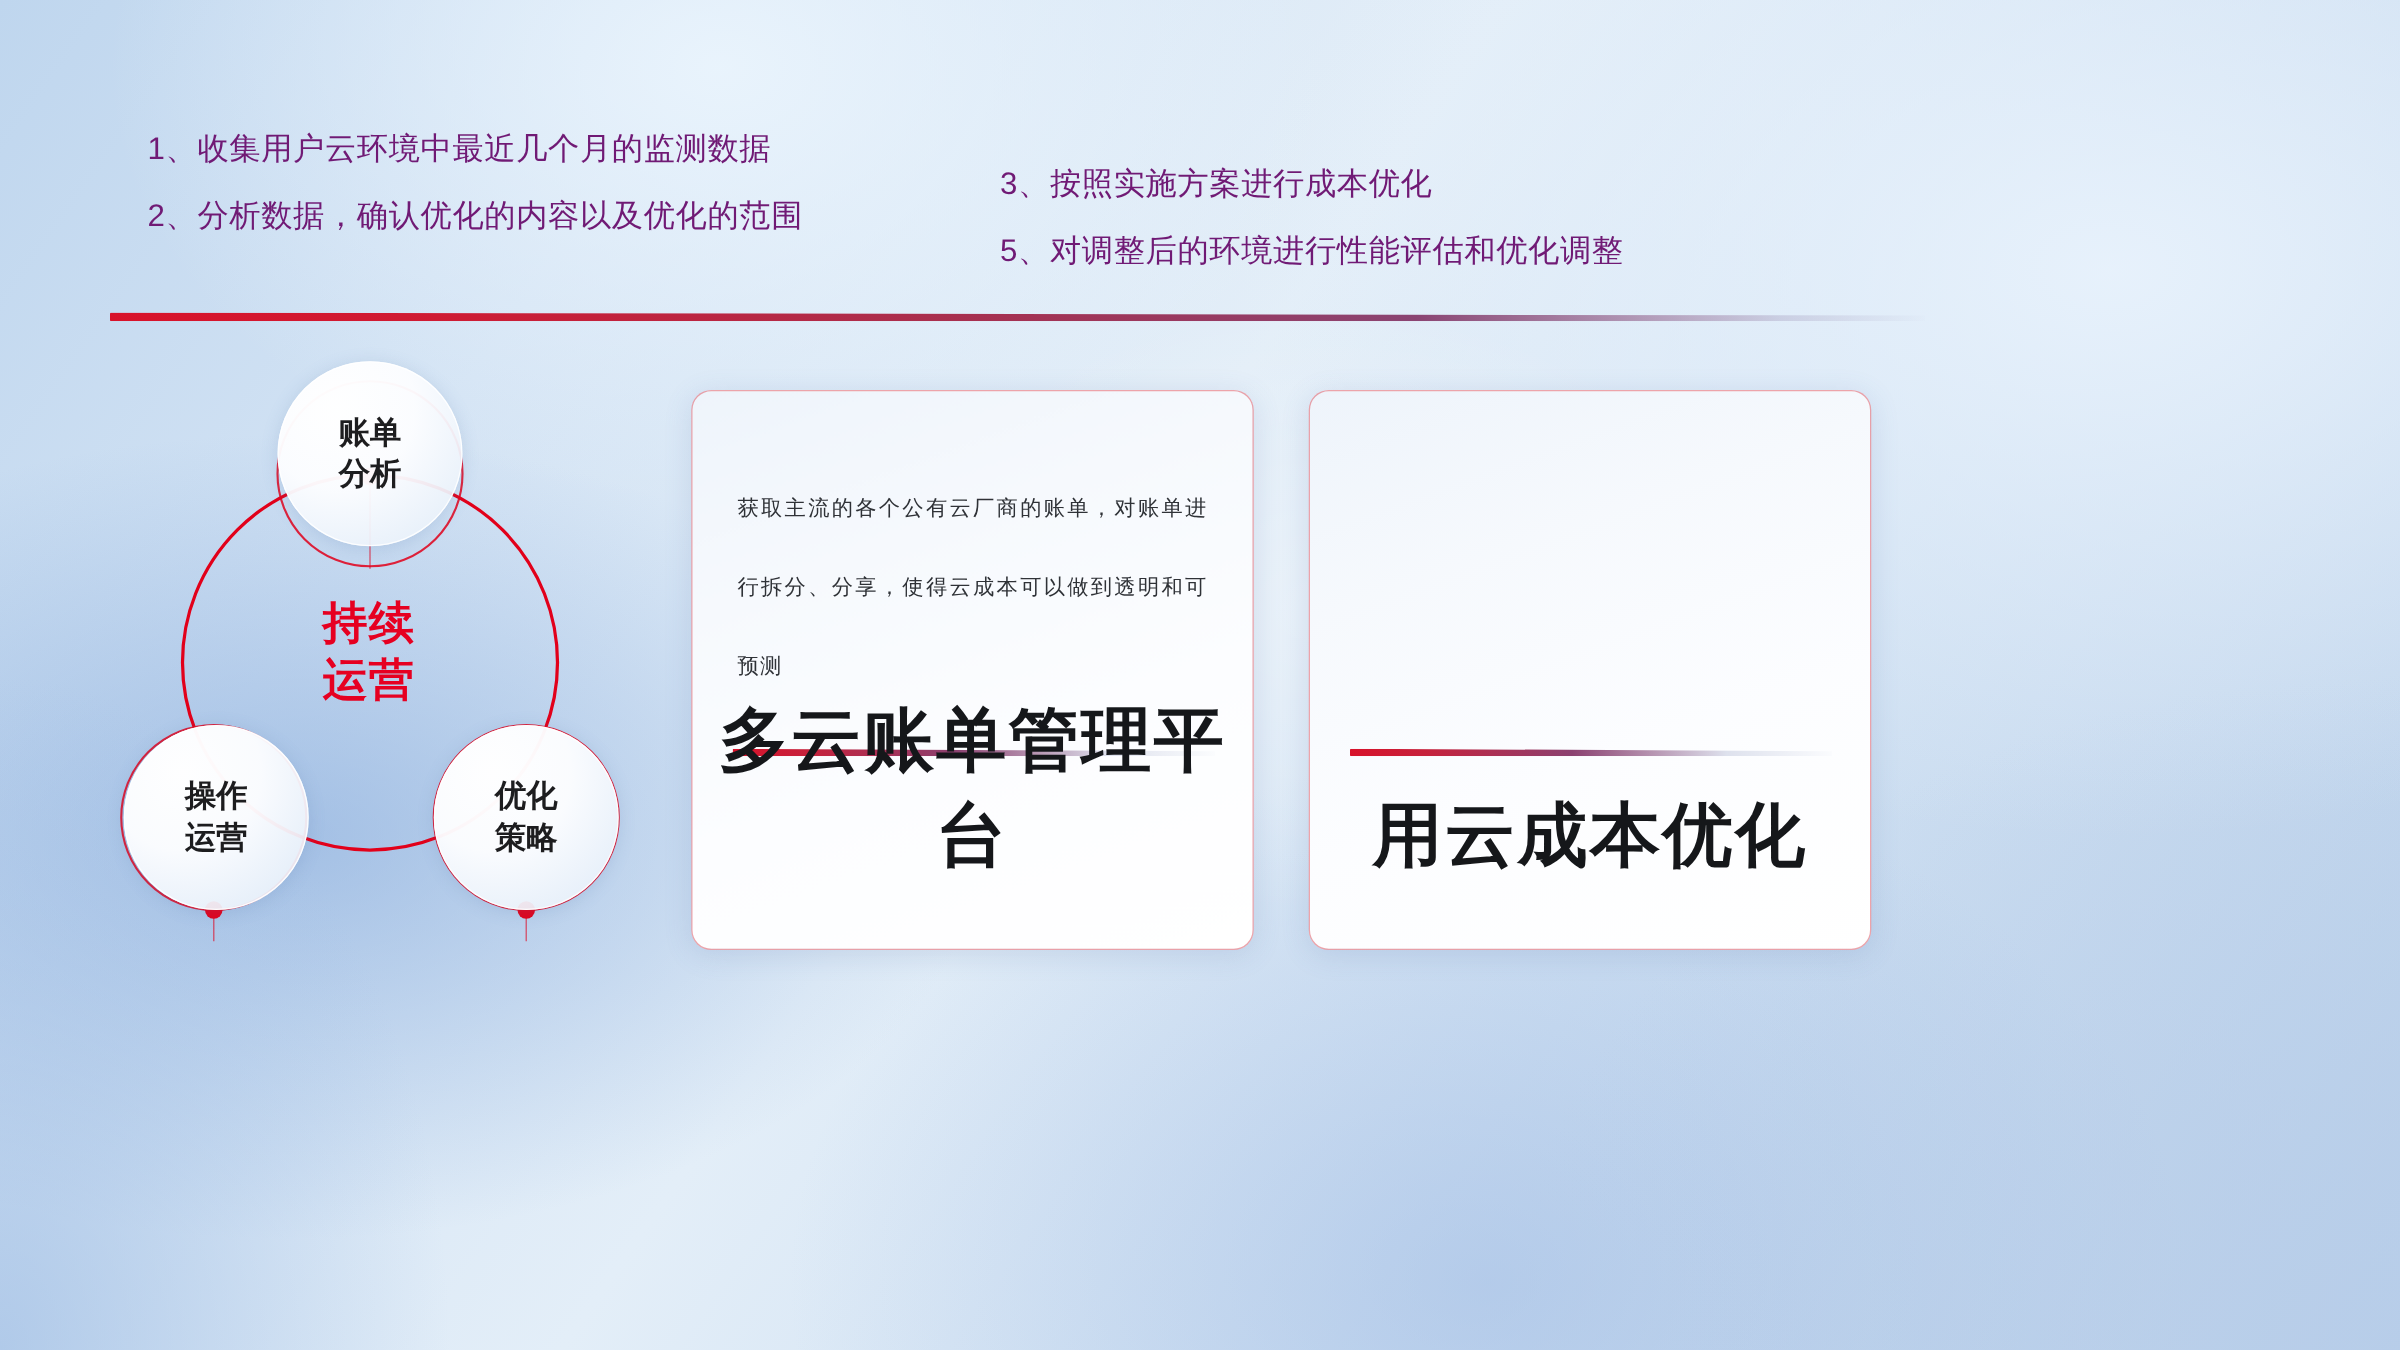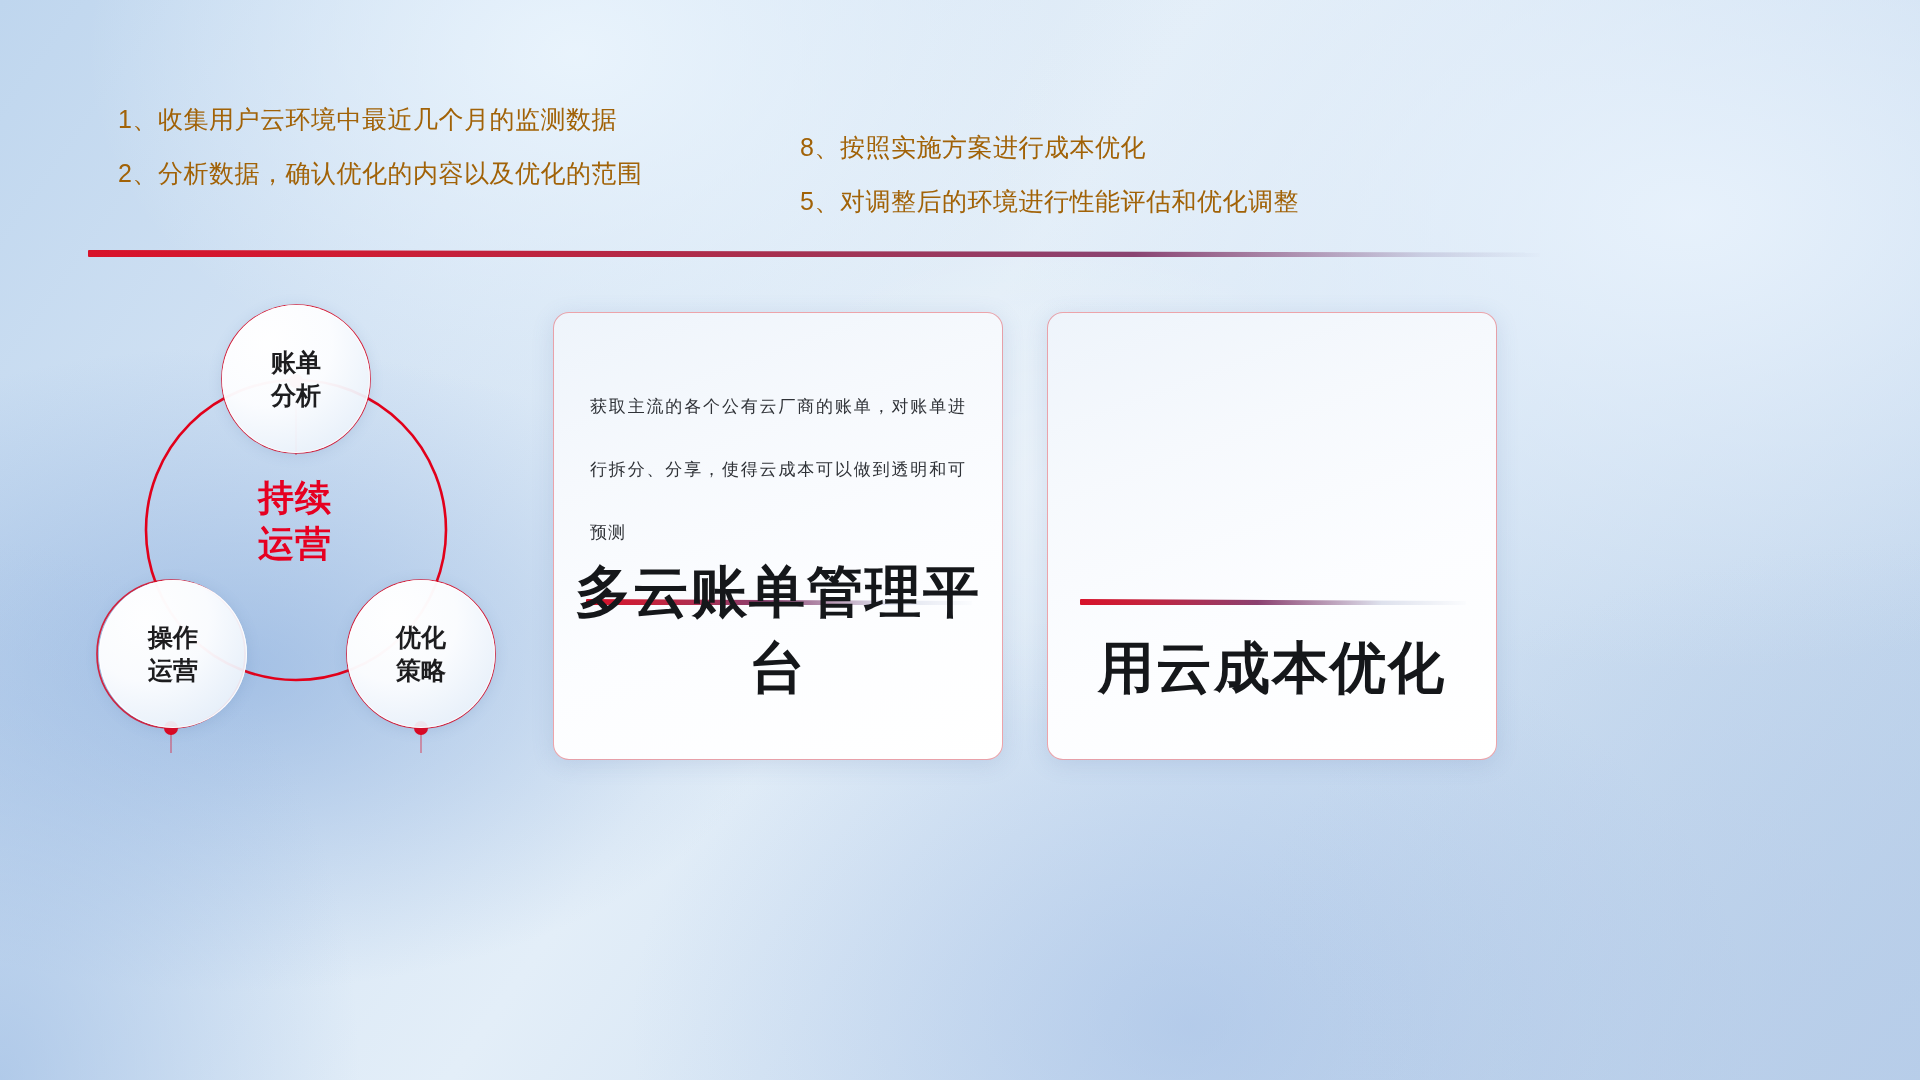--- a/index.html
+++ b/index.html
@@ -27,21 +27,21 @@
       radial-gradient(600px 900px at 0% 100%, rgba(160,190,228,0.7) 0%, rgba(160,190,228,0) 60%),
       radial-gradient(500px 350px at 55% 45%, rgba(255,255,255,0.35) 0%, rgba(255,255,255,0) 70%);
   }
 
   
   #list-left  { position:absolute; left:118px; top:92px; }
   #list-right { position:absolute; left:800px; top:120px; }
   .list-item {
     font-size:25px;
     line-height:54px;
-    color:#a16207;
+    color:#701a75;
     letter-spacing:0.5px;
     white-space:nowrap;
   }
 
   
   #divider {
     position:absolute; left:88px; top:250px;
     width:1452px; height:7px;
     background:linear-gradient(90deg,#d8122a 0%, #cf1b33 18%, #a63050 48%, #8a4472 72%, rgba(160,150,185,0.35) 92%, rgba(200,210,230,0.05) 100%);
     clip-path:polygon(0 0, 100% 35%, 100% 100%, 0 100%);
@@ -57,21 +57,21 @@
     background:
       radial-gradient(circle at 32% 26%, rgba(255,255,255,0.99) 0%, rgba(252,253,255,0.97) 42%, rgba(236,243,251,0.93) 78%, rgba(224,235,248,0.9) 100%);
     box-shadow:0 2px 14px rgba(90,125,175,0.20), inset 0 0 0 1px rgba(255,255,255,0.85);
     display:flex; flex-direction:column;
     align-items:center; justify-content:center;
     color:#1d1d1f;
     font-weight:bold;
     font-size:25px;
     line-height:1.32;
   }
-  #bubble-top    { left:147px; top:20px;  width:148px; height:148px; }
+  #bubble-top    { left:147px; top:4px;  width:148px; height:148px; }
   #bubble-left   { left:24px;  top:295px; width:148px; height:148px; }
   #bubble-right  { left:272px; top:295px; width:148px; height:148px; }
   #center-label {
     position:absolute; left:150px; top:190px; width:140px;
     text-align:center;
     color:#e60021;
     font-weight:bold;
     font-size:36px;
     line-height:1.28;
     letter-spacing:1px;
@@ -117,21 +117,21 @@
 <body>
 
 <div id="bg"></div>
 <div id="bg2"></div>
 
 <div id="list-left">
   <div class="list-item">1、收集用户云环境中最近几个月的监测数据</div>
   <div class="list-item">2、分析数据，确认优化的内容以及优化的范围</div>
 </div>
 <div id="list-right">
-  <div class="list-item">8、按照实施方案进行成本优化</div>
+  <div class="list-item">3、按照实施方案进行成本优化</div>
   <div class="list-item">5、对调整后的环境进行性能评估和优化调整</div>
 </div>
 
 <div id="divider"></div>
 
 <div id="venn">
   <svg width="470" height="480" viewBox="0 0 470 480">
     <circle cx="221" cy="245" r="150" fill="none" stroke="#e2001a" stroke-width="2.6"></circle>
     <circle cx="221" cy="94" r="74" fill="none" stroke="#e2001a" stroke-width="1.7" opacity="0.85"></circle>
     <circle cx="96" cy="369" r="74" fill="none" stroke="#e2001a" stroke-width="1.7" opacity="0.85"></circle>

